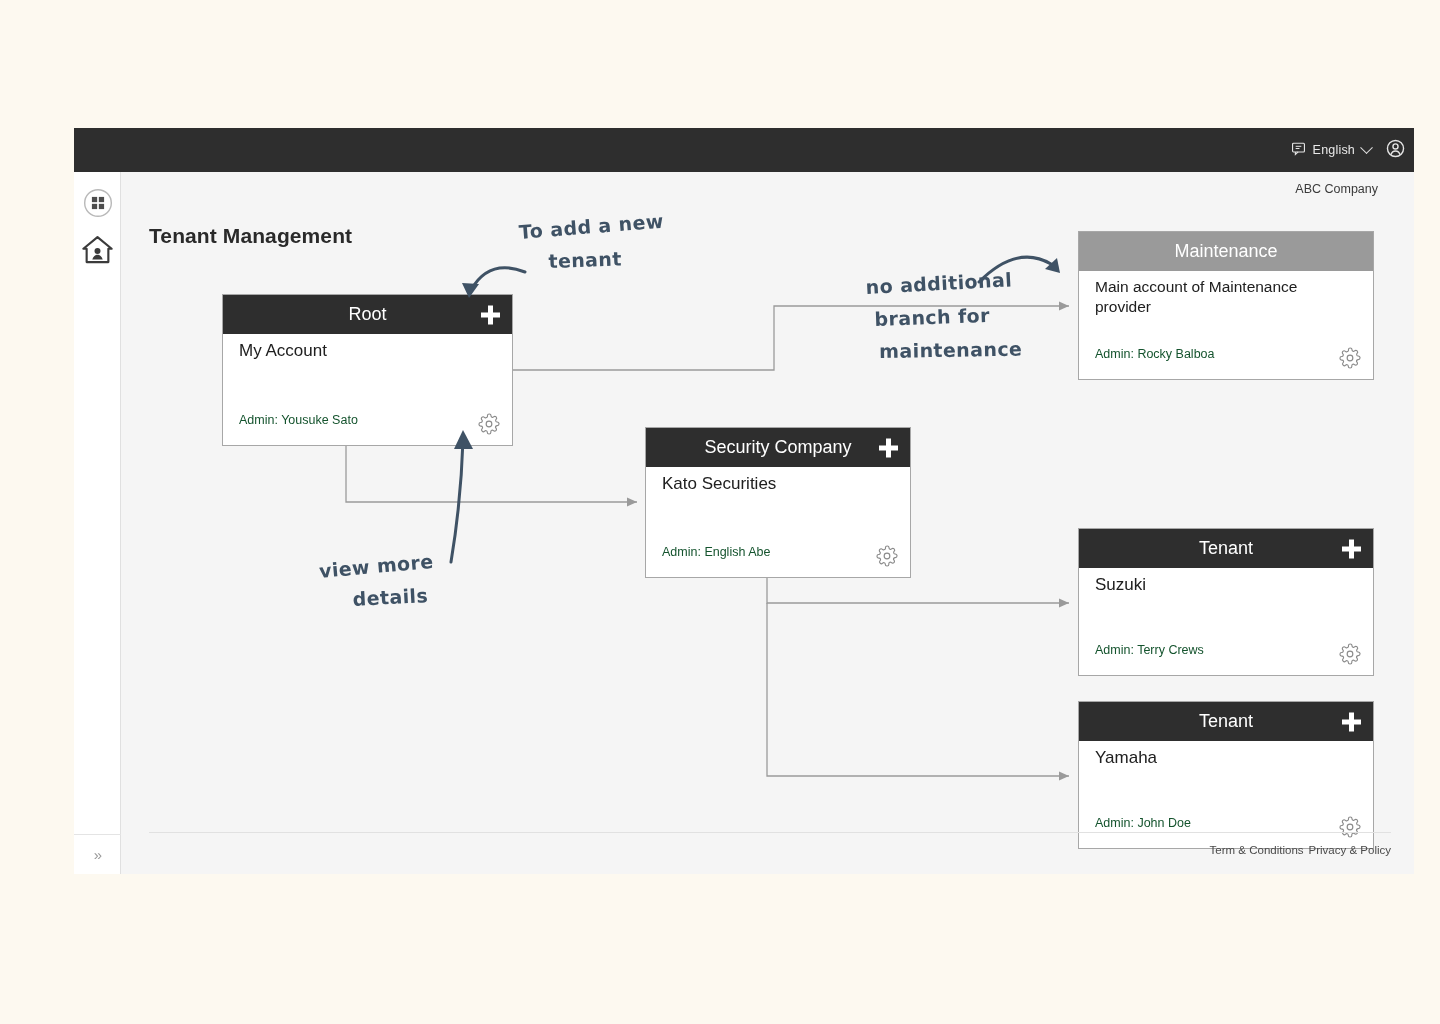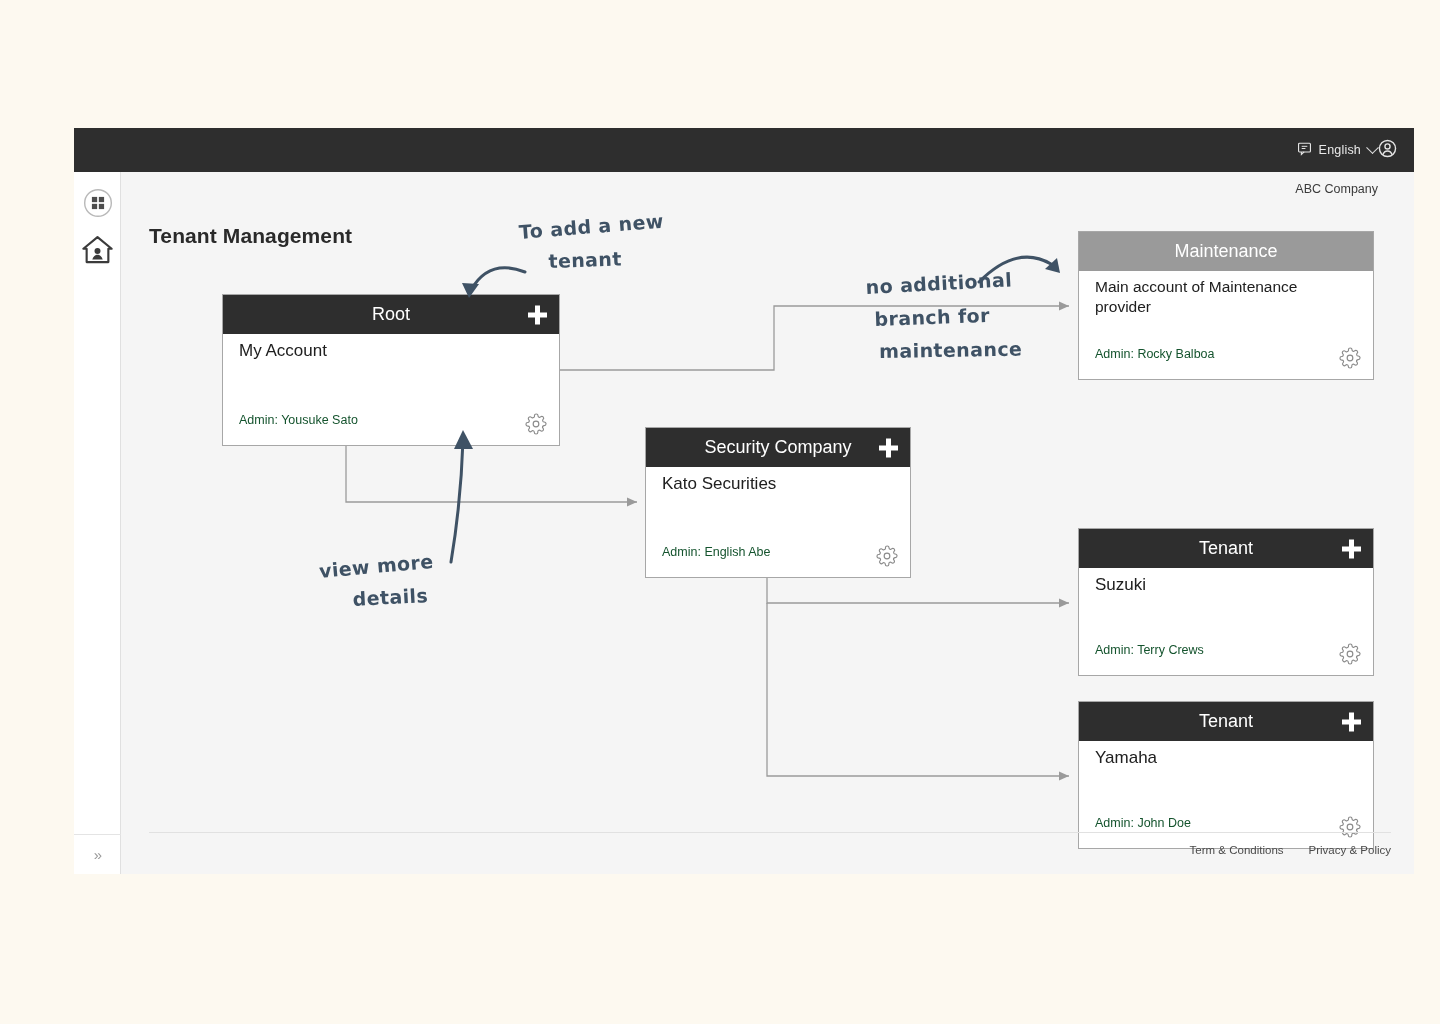--- a/index.html
+++ b/index.html
@@ -27,21 +27,22 @@
   
   #topbar {
     position: absolute;
     left: 0; top: 0;
     width: 1340px;
     height: 44px;
     background: #2e2e2e;
     display: flex;
     align-items: center;
     justify-content: flex-end;
-    padding-right: 16px;
+    padding-right: 8px;
+    gap: 14px;
   }
   .lang-group {
     display: flex;
     align-items: center;
     gap: 7px;
     color: #e9e9e9;
     font-size: 12.5px;
   }
   .lang-label { letter-spacing: .2px; }
   .chev {
@@ -185,21 +186,21 @@
 
   
   #footer {
     position: absolute;
     left: 28px; right: 23px;
     bottom: 18px;
     border-top: 1px solid #e1e1e1;
     padding-top: 11px;
     display: flex;
     justify-content: flex-end;
-    gap: 25px;
+    gap: 5px;
     z-index: 6;
   }
   .footer-link {
     font-size: 11.5px;
     color: #4a4a4a;
   }
 </style>
 </head>
 <body>
 
@@ -268,21 +269,21 @@
         <path d="M646 431 L646 604 L948 604"></path>
       </g>
       <g fill="#9a9a9a">
         <polygon points="948,134 938,129.5 938,138.5"></polygon>
         <polygon points="516,330 506,325.5 506,334.5"></polygon>
         <polygon points="948,431 938,426.5 938,435.5"></polygon>
         <polygon points="948,604 938,599.5 938,608.5"></polygon>
       </g>
     </svg>
 
-    <div class="card" id="card-root" style="left:101px; top:122px; width:338px; height:152px;justify-content:space-between;">
+    <div class="card" id="card-root" style="left:101px; top:122px; width:291px; height:152px;justify-content:space-between;">
       <div class="card-head">
         <span>Root</span>
         <span class="plus-btn"></span>
       </div>
       <div class="card-body">
         <div class="card-title">My Account</div>
         <div class="card-admin">Admin: Yousuke Sato</div>
         <span class="gear-btn">
           <svg width="22" height="22" viewBox="0 0 24 24" fill="none" stroke="#8a8a8a" stroke-width="1.25">
             <circle cx="12" cy="12" r="3.1"></circle>

